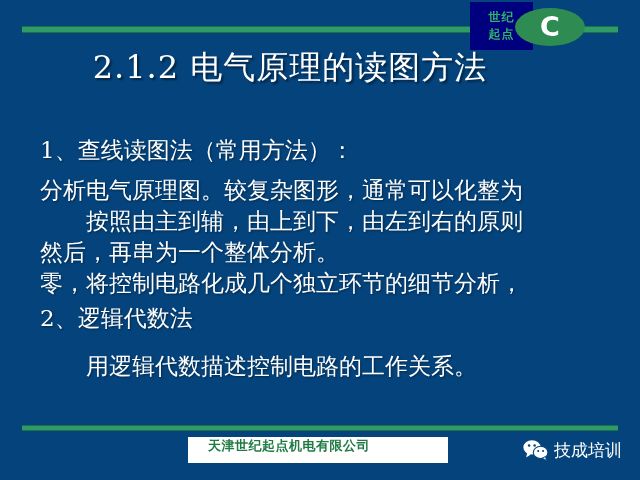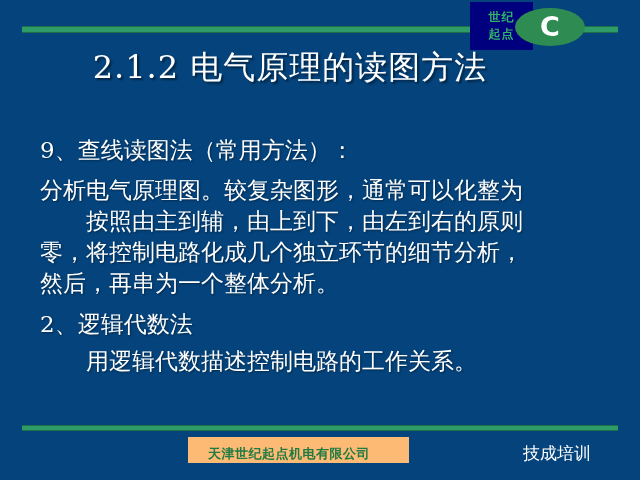--- a/index.html
+++ b/index.html
@@ -113,63 +113,62 @@
     color: #ffffff;
     font-family: "DejaVu Serif", serif;
     font-size: 23px;
     line-height: 31px;
     letter-spacing: 0px;
     white-space: nowrap;
     text-shadow: 1px 1px 2px rgba(0,0,0,0.40);
   }
   .line-heading-1 { margin-bottom: 9px; }
   .line-indent { text-indent: 46px; }
-  .line-heading-2 { margin-top: 10px; }
-  .line-indent-2 { text-indent: 46px; margin-top: 6px; }
+  .line-heading-2 { margin-top: 4px; }
+  .line-indent-2 { text-indent: 46px; margin-top: 17px; }
 
   
   .footer-rule {
     position: absolute;
     left: 22px;
     top: 425px;
     width: 596px;
     height: 6px;
     background: #2f9b66;
     border-top: 1px solid #1d6f4a;
     border-bottom: 1px solid #1d6f4a;
     box-sizing: border-box;
   }
   .footer-box {
     position: absolute;
     left: 188px;
     top: 437px;
-    width: 221px;
+    width: 260px;
     height: 26px;
-    background: #fdba74;
-    display: flex;
-    align-items: flex-end;
+    background: #ffffff;
+    display: flex;
+    align-items: flex-start;
   }
   .footer-box-text {
     color: #1f7a43;
     font-family: "DejaVu Sans", sans-serif;
     font-size: 13px;
     font-weight: bold;
     letter-spacing: 0.5px;
     padding-left: 20px;
     white-space: nowrap;
   }
   .footer-brand {
     position: absolute;
     left: 523px;
     top: 437px;
     height: 26px;
     display: flex;
     align-items: center;
     gap: 5px;
-    flex-direction: column;
   }
   .wechat-icon {
     width: 26px;
     height: 22px;
     display: block;
   }
   .footer-brand-text {
     color: #ffffff;
     font-family: "DejaVu Sans", sans-serif;
     font-size: 17px;
@@ -193,25 +192,25 @@
       </div>
     </div>
     <div class="logo-ellipse">
       <span class="logo-ellipse-letter">C</span>
     </div>
   </div>
 
   <div class="slide-title">2.1.2 电气原理的读图方法</div>
 
   <div class="body-area">
-    <div class="body-line line-heading-1">9、查线读图法（常用方法）：</div>
+    <div class="body-line line-heading-1">1、查线读图法（常用方法）：</div>
     <div class="body-line">分析电气原理图。较复杂图形，通常可以化整为</div>
     <div class="body-line line-indent">按照由主到辅，由上到下，由左到右的原则</div>
+    <div class="body-line">然后，再串为一个整体分析。</div>
     <div class="body-line">零，将控制电路化成几个独立环节的细节分析，</div>
-    <div class="body-line">然后，再串为一个整体分析。</div>
     <div class="body-line line-heading-2">2、逻辑代数法</div>
     <div class="body-line line-indent-2">用逻辑代数描述控制电路的工作关系。</div>
   </div>
 
   <div class="footer-rule"></div>
 
   <div class="footer-box">
     <span class="footer-box-text">天津世纪起点机电有限公司</span>
   </div>
 

